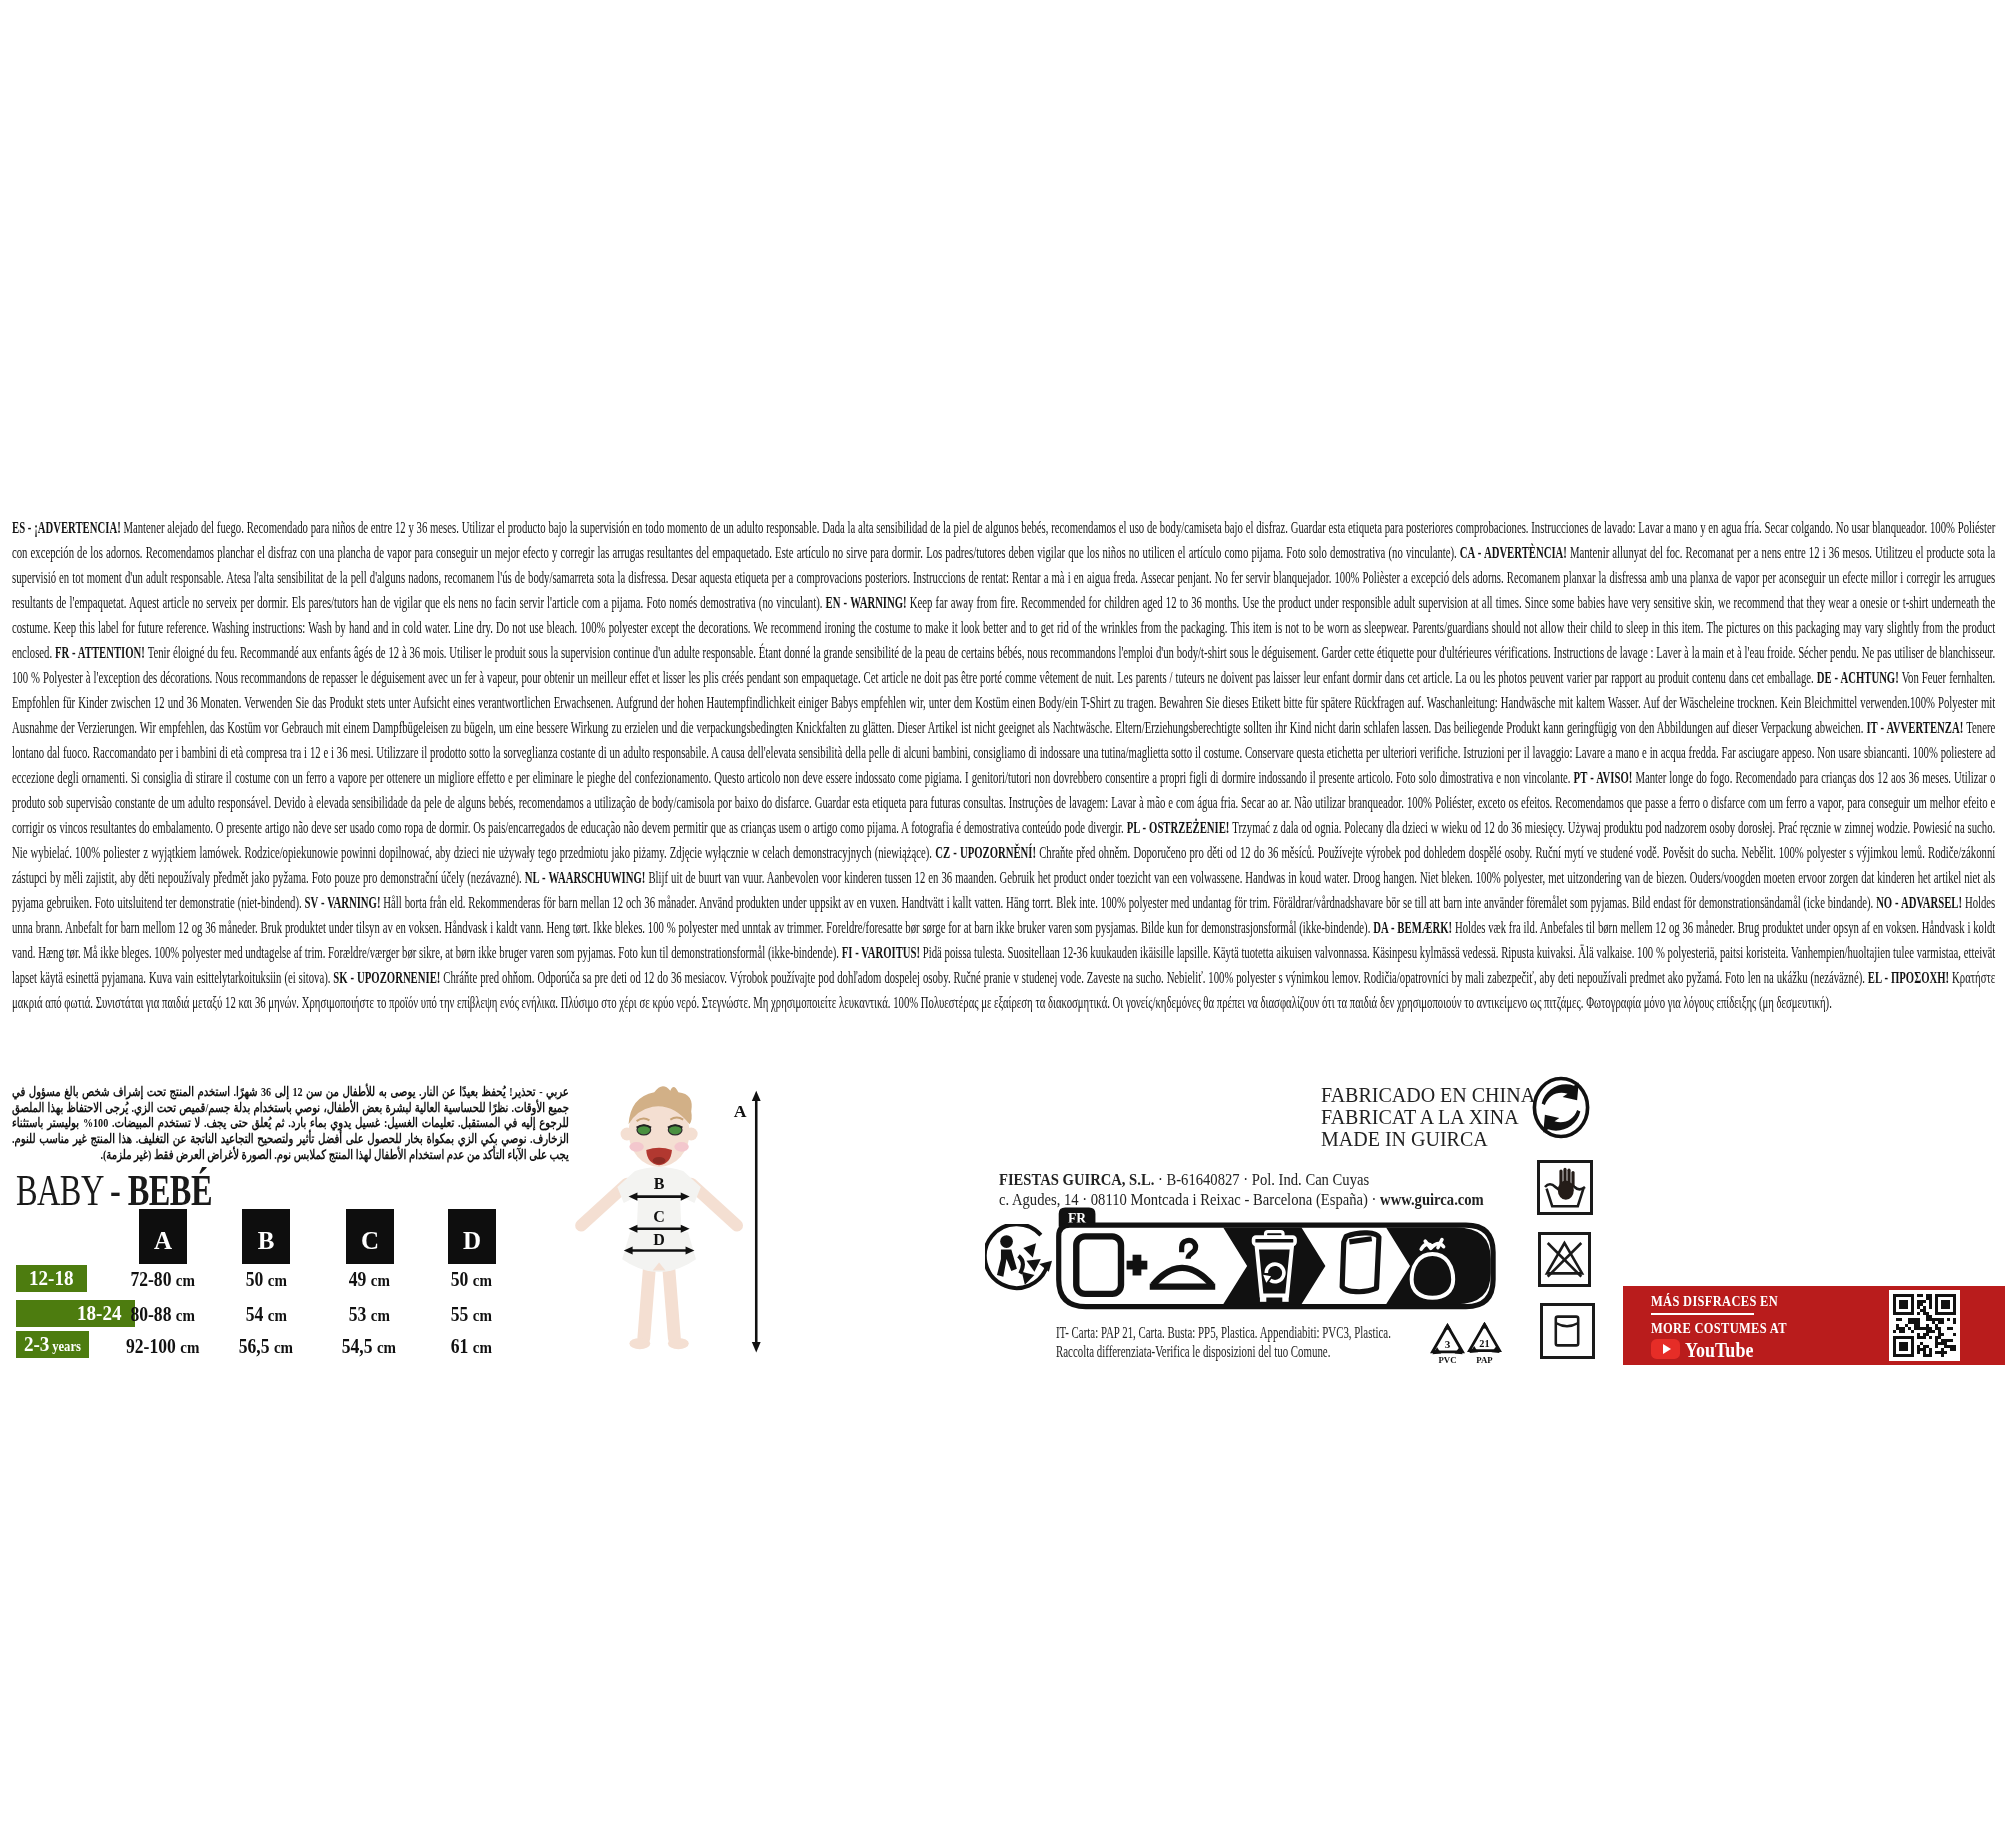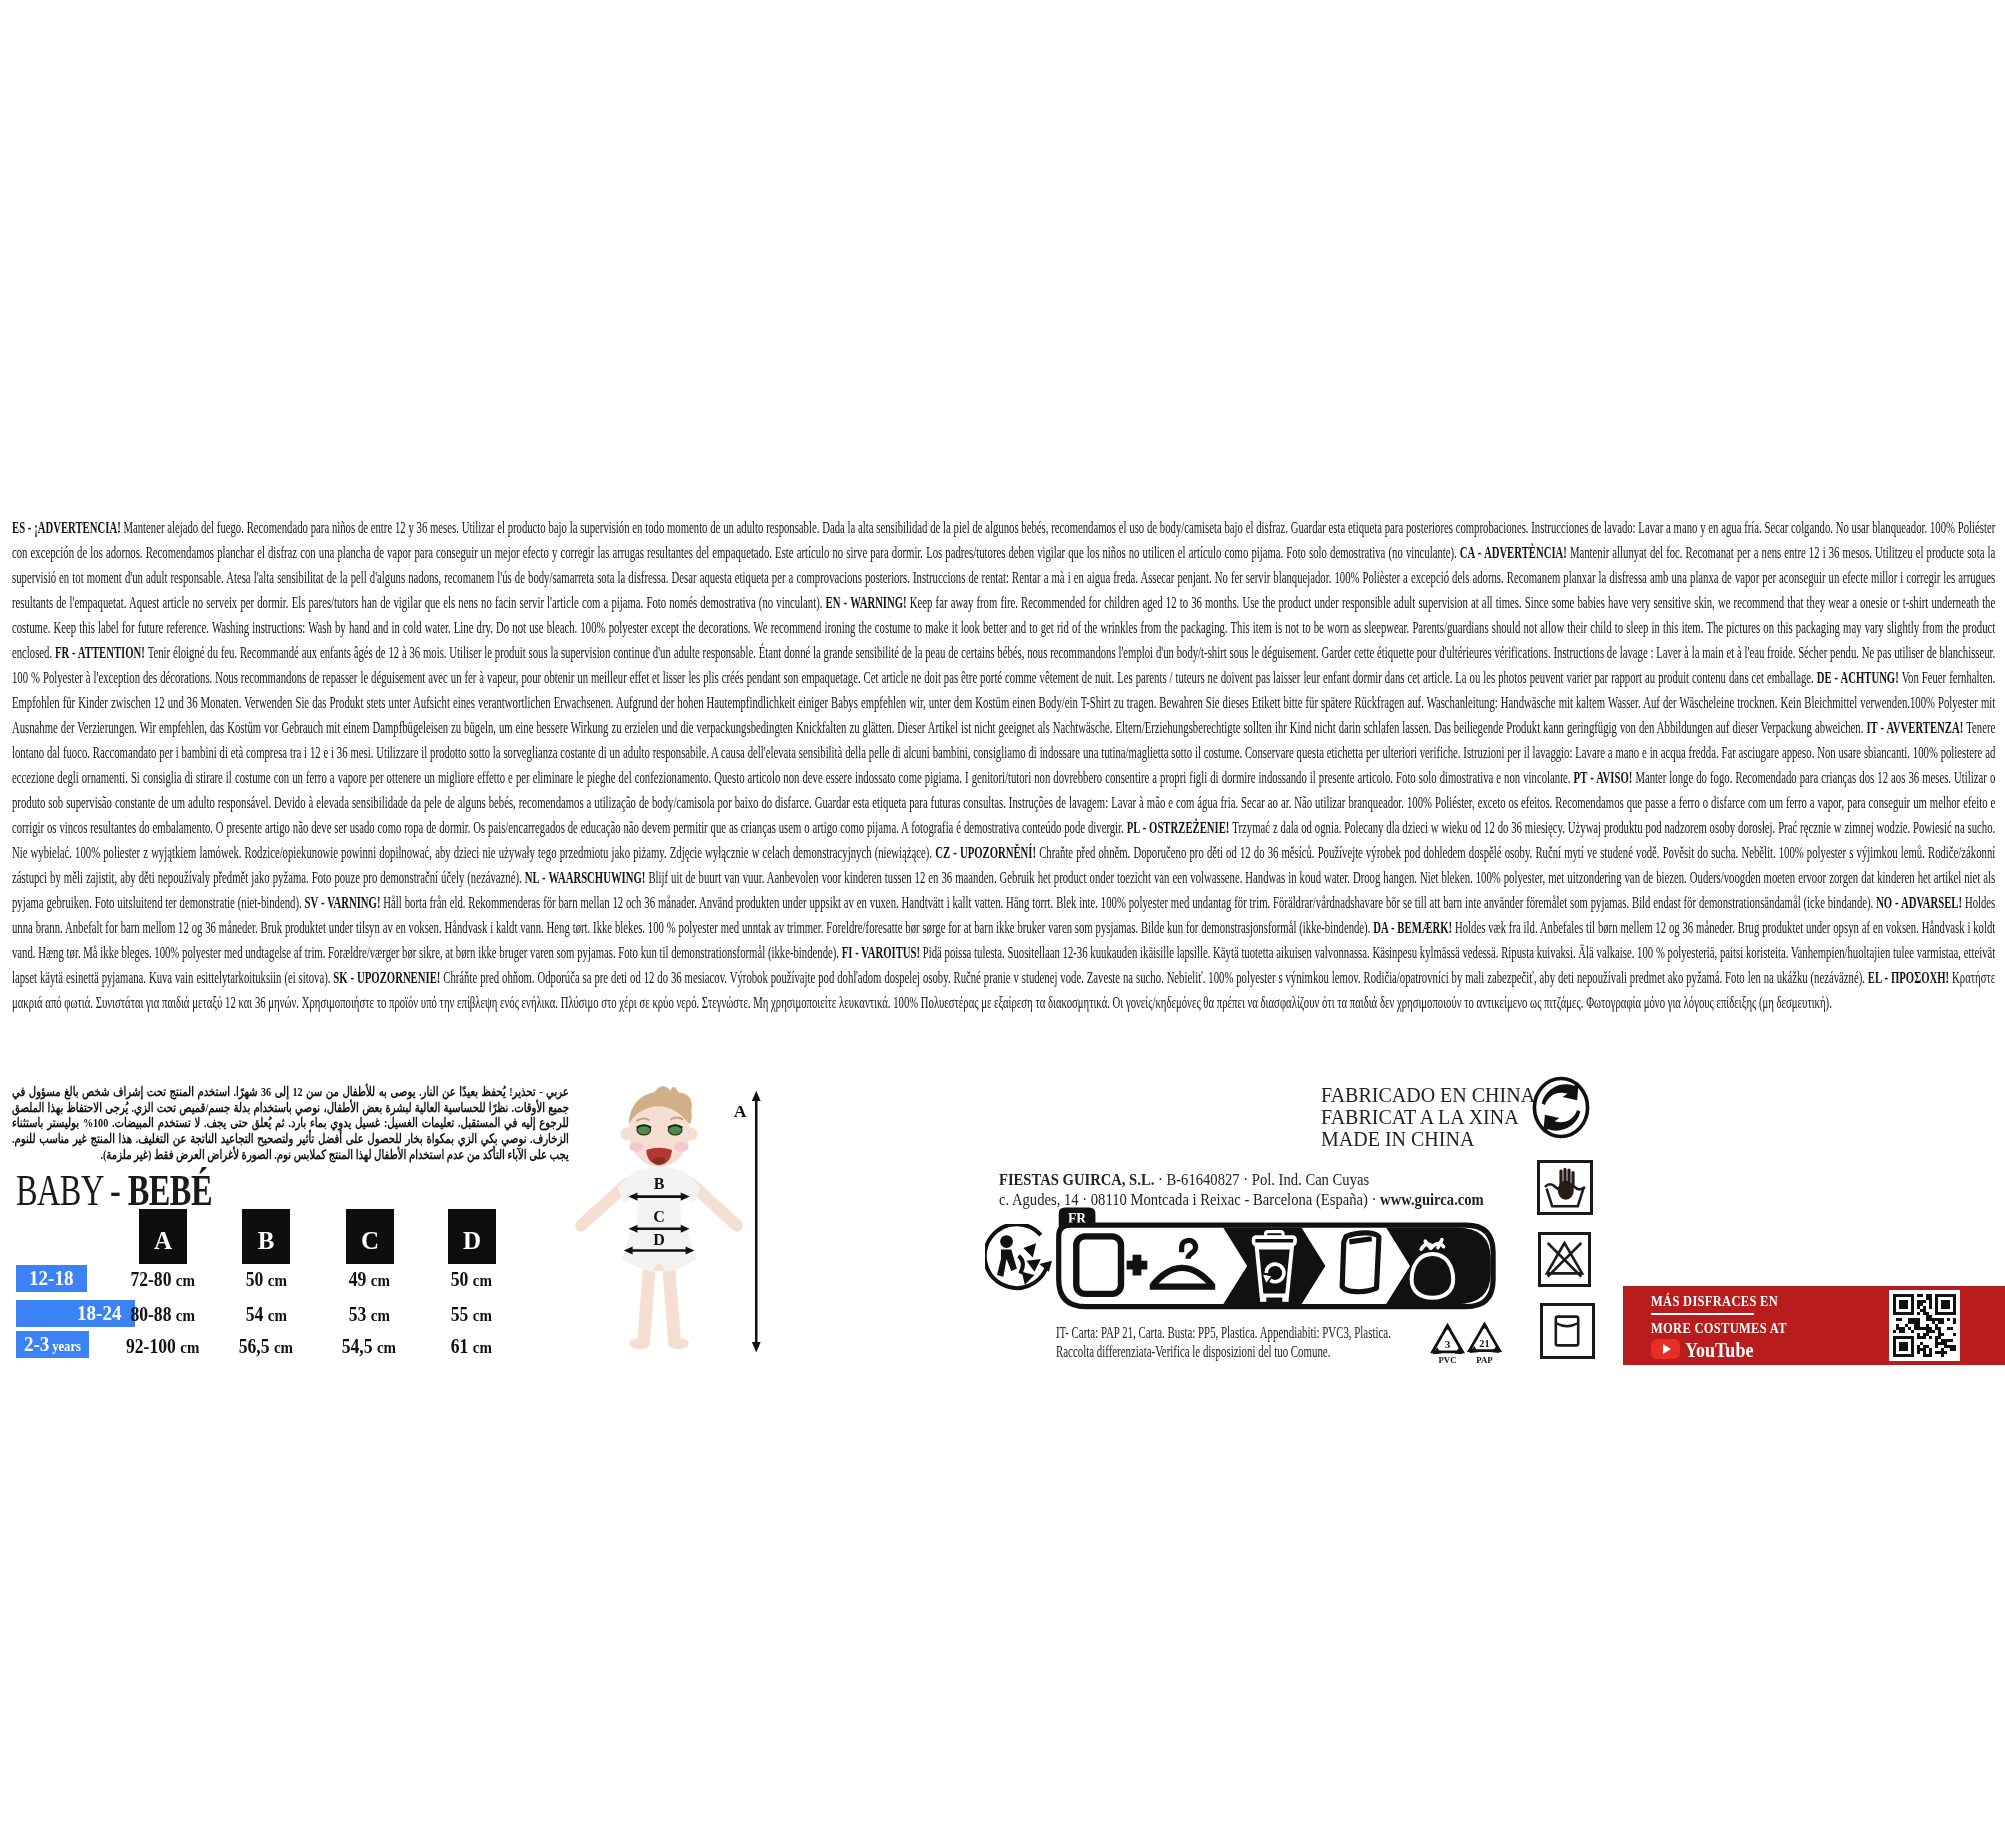--- a/index.html
+++ b/index.html
@@ -15,21 +15,21 @@
   .arabic{position:absolute;left:12px;top:1084px;width:714px;transform:scaleX(0.78);transform-origin:0 0;
     direction:rtl;text-align:justify;font-size:13px;line-height:15.7px;color:#141414;font-weight:600;}
   .arabic .ar-lead{font-weight:800;}
   
   .size-title{position:absolute;left:16px;top:1164px;font-size:45px;letter-spacing:-0.8px;
     transform:scaleX(0.72);transform-origin:0 0;white-space:nowrap;color:#1a1a1a;}
   .size-title .t-bold{font-weight:700;}
   .colbox{position:absolute;top:1209px;width:48px;height:55px;background:#0e0e0e;color:#fff;
     font-weight:700;font-size:25px;display:flex;align-items:center;justify-content:center;padding-top:9.6px;box-sizing:border-box;}
   .colbox-0{left:139px;} .colbox-1{left:242px;} .colbox-2{left:346px;} .colbox-3{left:448px;}
-  .rowbox{position:absolute;left:16px;background:#3b82f6;color:#fff;font-weight:700;font-size:21.7px;
+  .rowbox{position:absolute;left:16px;background:#4d7c0f;color:#fff;font-weight:700;font-size:21.7px;
     display:flex;align-items:center;justify-content:center;white-space:nowrap;}
   .rowbox .inner{transform:scaleX(0.88);}
   .rowbox-0{top:1265px;width:71px;height:27px;}
   .rowbox-1{top:1300px;width:71px;height:26.5px;padding-left:48px;}
   .rowbox-2{top:1331px;width:73px;height:27px;}
   .rowbox .suffix{font-size:14.4px;font-weight:700;margin-left:3.2px;}
   .val{position:absolute;width:112px;text-align:center;font-weight:700;font-size:20px;white-space:nowrap;color:#111;}
   .val .inner{display:inline-block;transform:scaleX(0.88);transform-origin:center;}
   .val-c0{left:107px;} .val-c1{left:210px;} .val-c2{left:313px;} .val-c3{left:415px;}
   .val-r0{top:1268px;} .val-r1{top:1303px;} .val-r2{top:1335px;}
@@ -168,21 +168,21 @@
     <g font-size="20" font-weight="700" fill="#111" text-anchor="middle">
       <text x="132" y="134" id="lblB">B</text>
       <text x="132" y="175" id="lblC">C</text>
       <text x="132" y="204" id="lblD">D</text>
     </g>
   </svg>
 
   <div class="made-in">
     <div>FABRICADO EN CHINA</div>
     <div>FABRICAT A LA XINA</div>
-    <div>MADE IN CHINA</div>
+    <div>MADE IN GUIRCA</div>
   </div>
 
   <div class="company">
     <div>
       <b>FIESTAS GUIRCA, S.L.</b><span> · B-61640827 · Pol. Ind. Can Cuyas</span>
     </div>
     <div>
       <span>c. Agudes, 14 · 08110 Montcada i Reixac - Barcelona (España) · </span><b>www.guirca.com</b>
     </div>
   </div>

